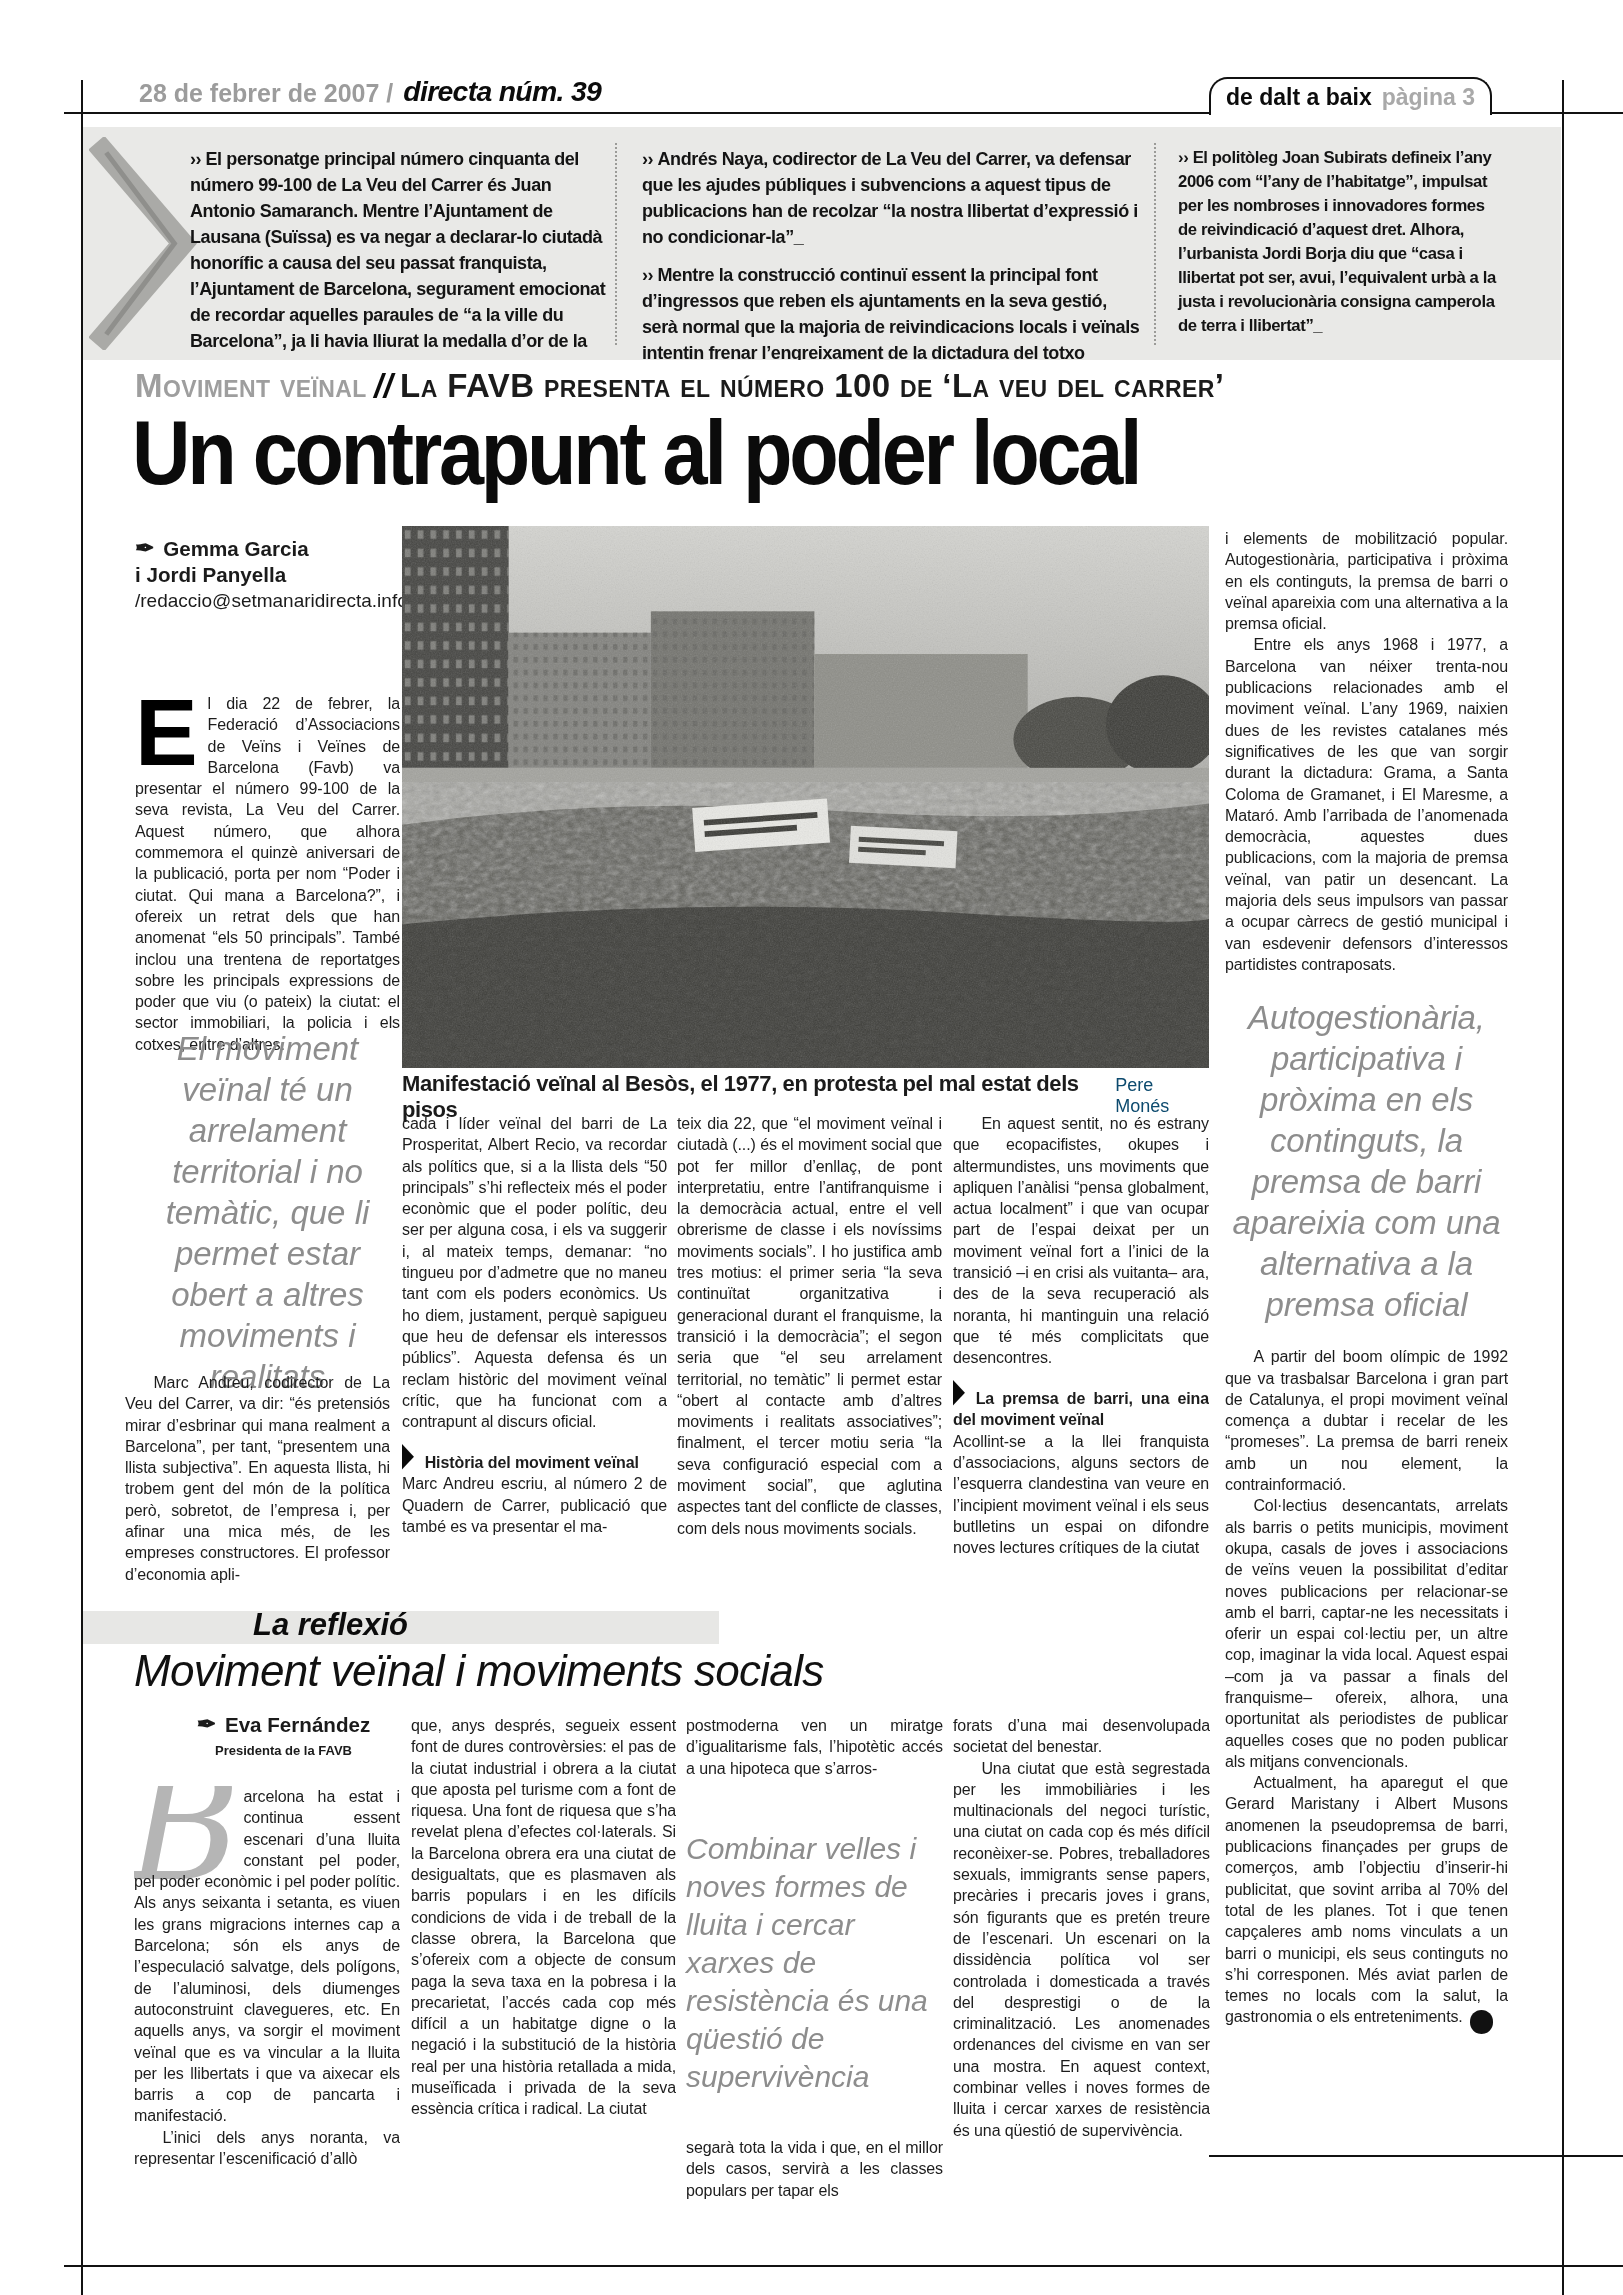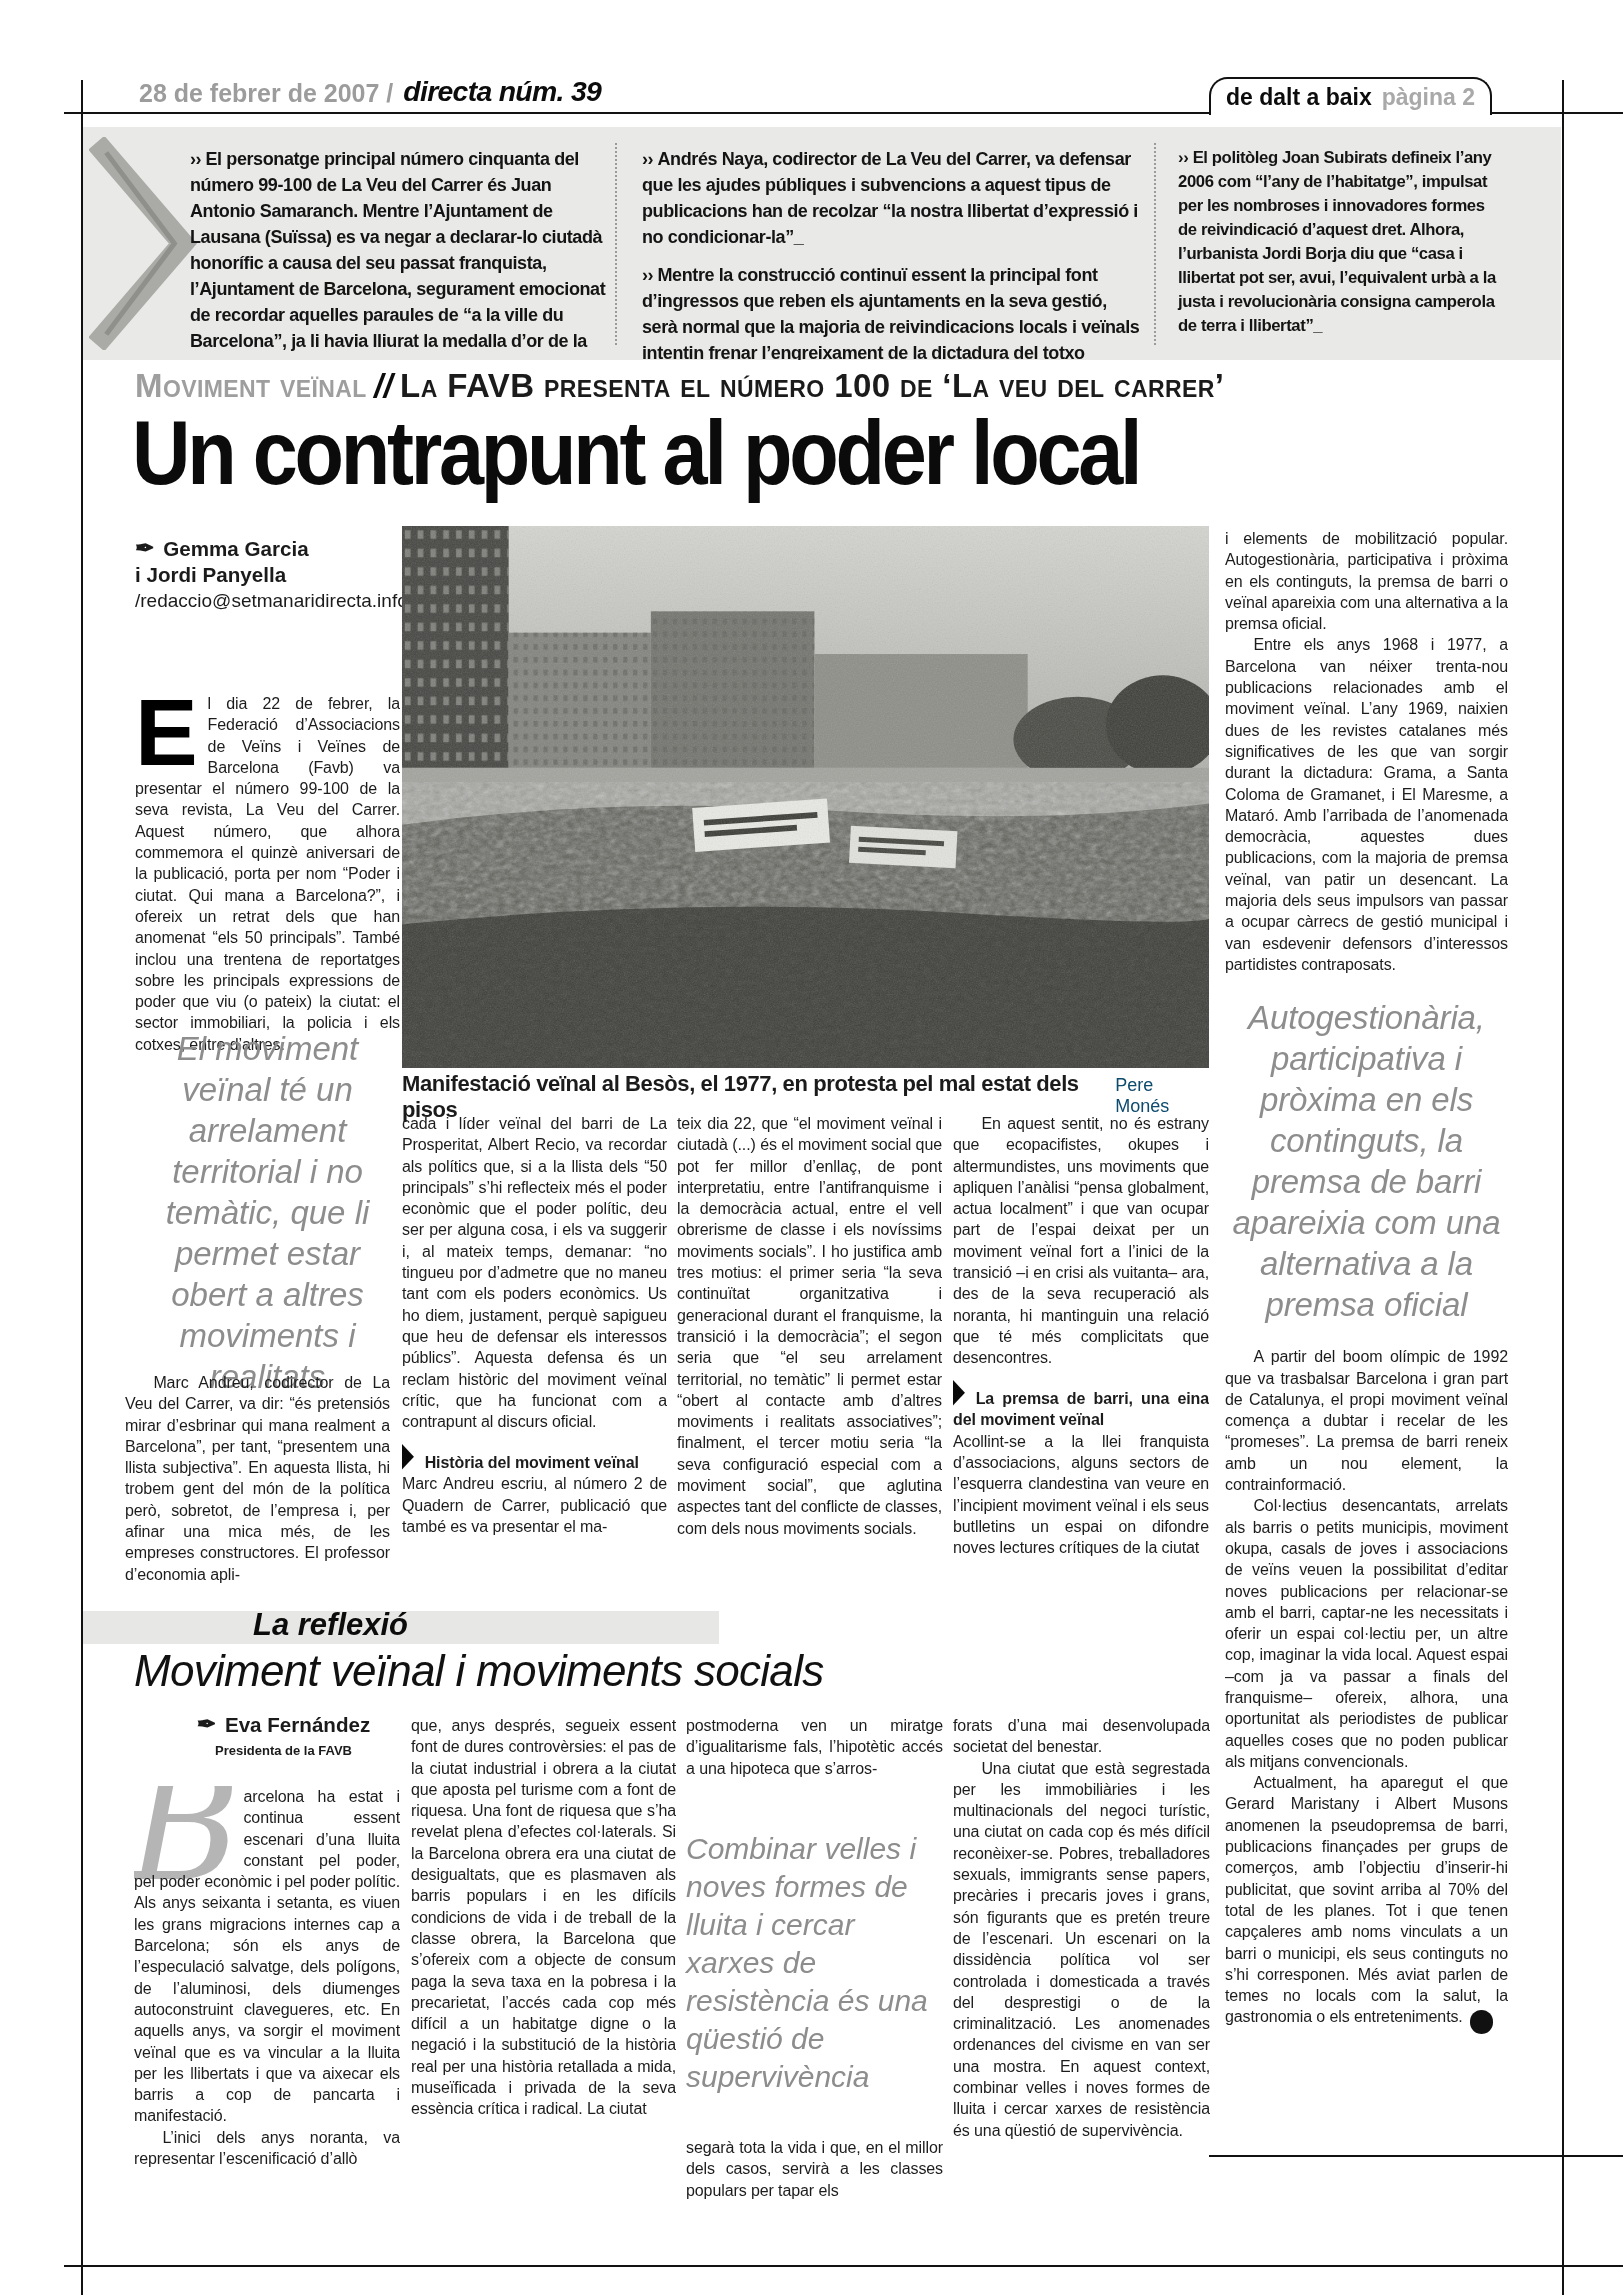--- a/index.html
+++ b/index.html
@@ -91,21 +91,21 @@
   <div class="rule rule-top"></div>
   <div class="rule rule-article-end"></div>
   <div class="rule rule-bottom"></div>
 
   <div class="masthead">
     <span class="m-date">28 de febrer de 2007 /</span>
     <span class="m-issue">directa núm. 39</span>
   </div>
   <div class="tab">
     <span class="tab-name">de dalt a baix</span>
-    <span class="tab-page">pàgina 2</span>
+    <span class="tab-page">pàgina 3</span>
   </div>
 
   <section class="hbox">
     <div class="hb-arrow">
       <svg width="114" height="213" viewBox="0 0 160 300">
         <path d="M10 8 L132 150 L10 292" fill="none" stroke="#aaaaa7" stroke-width="30"></path>
         <path d="M24 22 L120 150 L24 278" fill="none" stroke="#8f8f8c" stroke-width="7"></path>
       </svg>
     </div>
     <div class="hb-col hb-c1">

